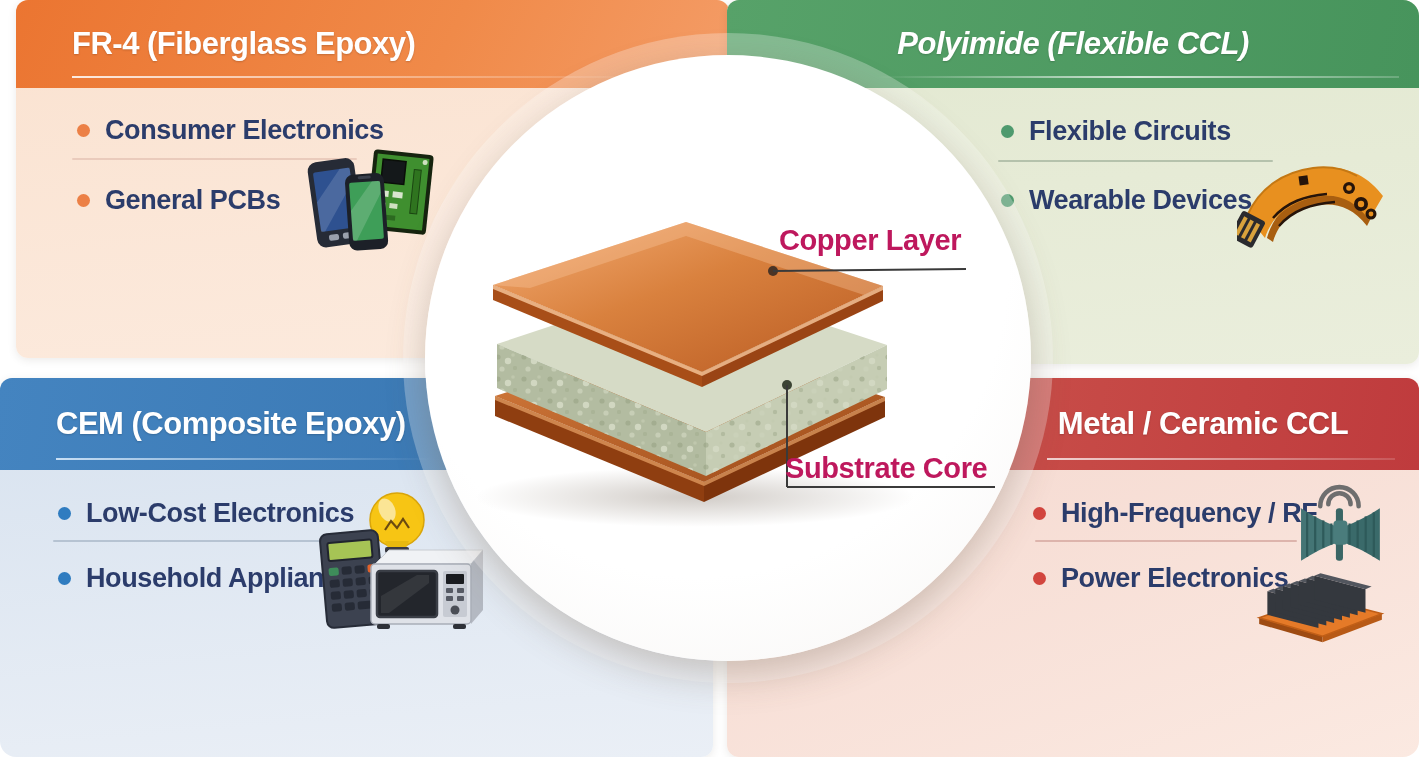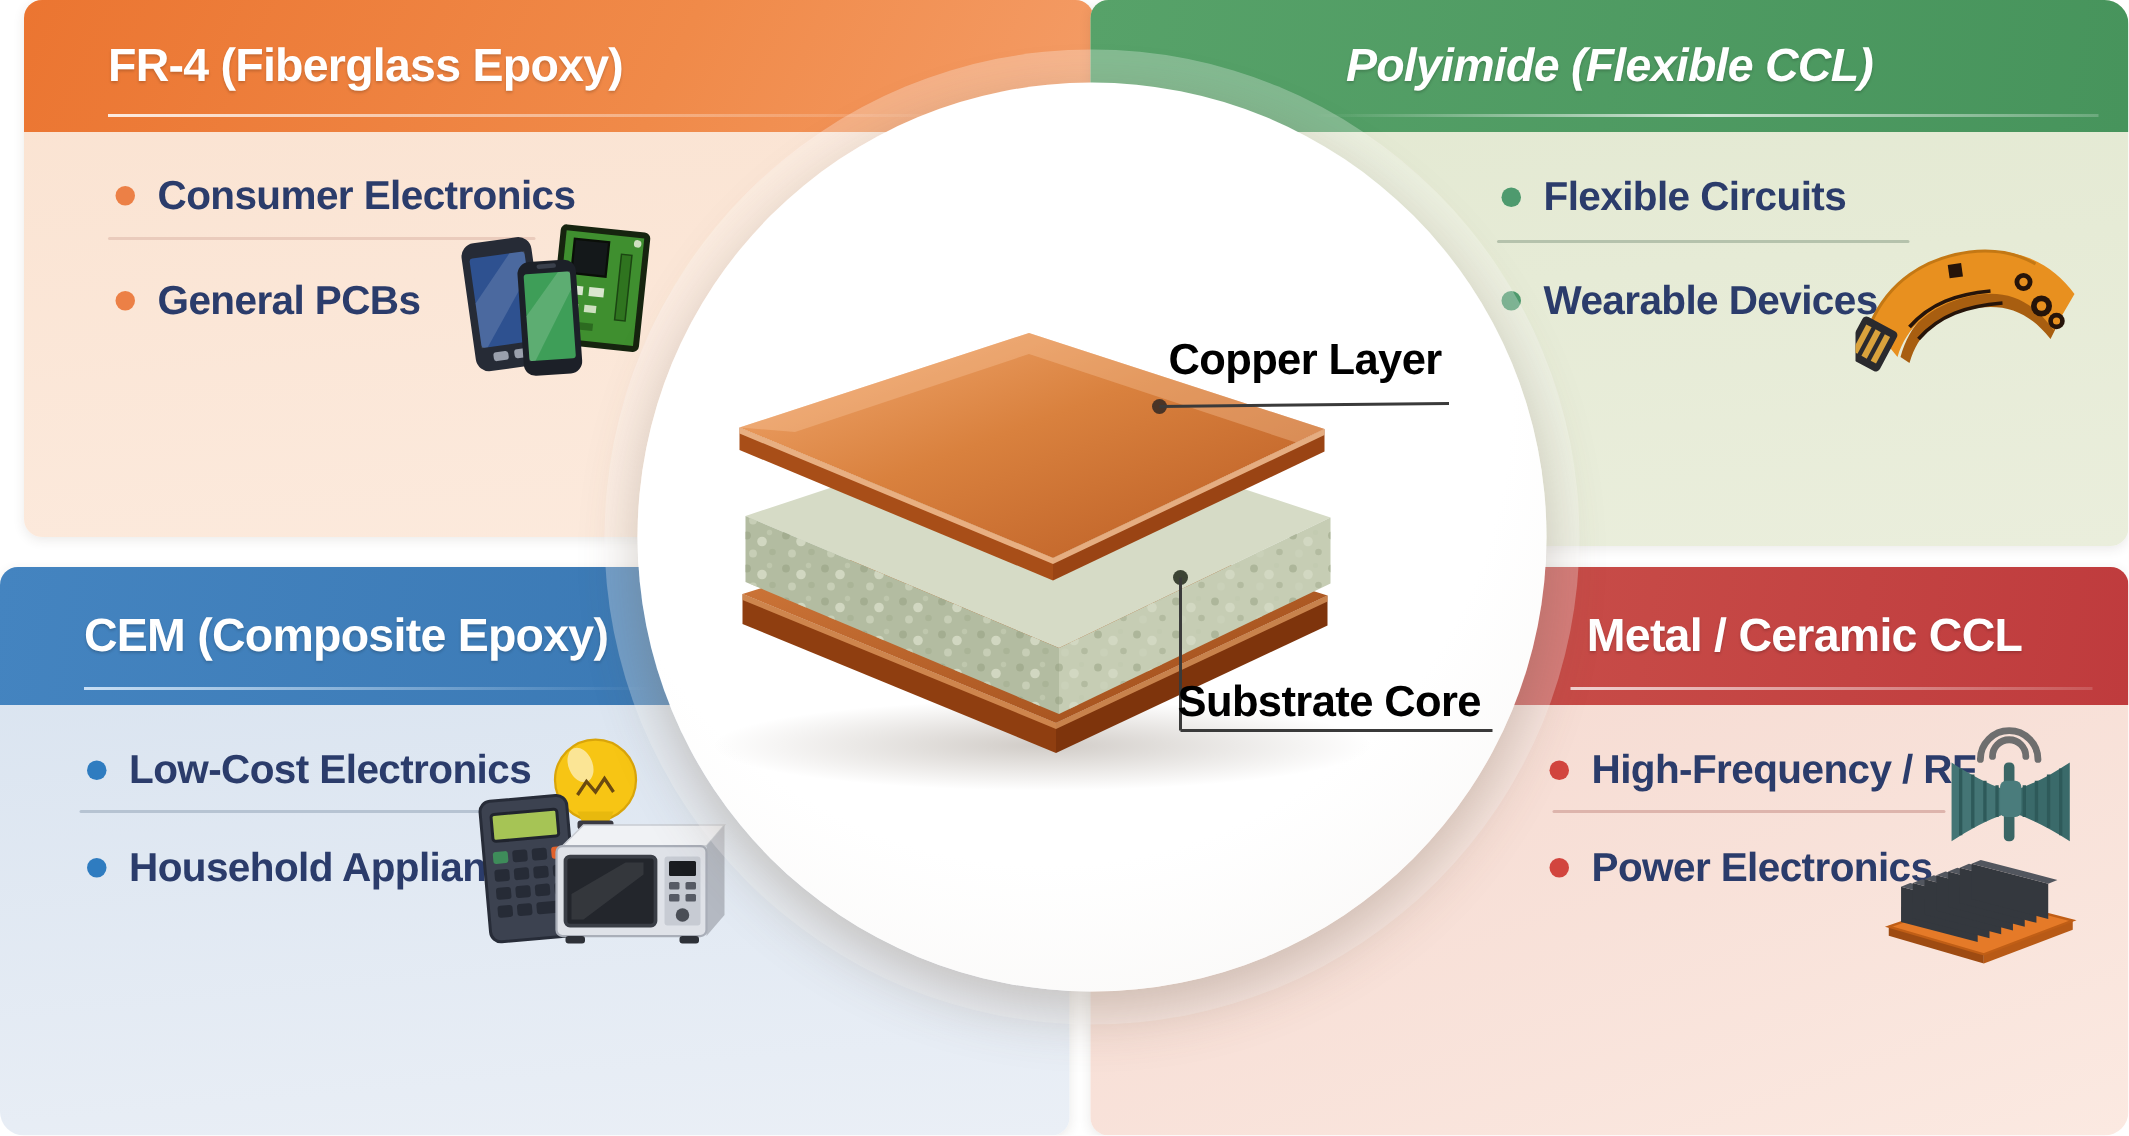--- a/index.html
+++ b/index.html
@@ -33,21 +33,21 @@
   .sep{position:absolute;height:2px;border-radius:1px;}
   .illu{position:absolute;pointer-events:none;}
   
   .circle-halo{position:absolute;left:403px;top:33px;width:650px;height:650px;border-radius:50%;
     background:rgba(255,255,255,.28);}
   .center-circle{position:absolute;left:425px;top:55px;width:606px;height:606px;border-radius:50%;
     background:radial-gradient(circle at 45% 35%,#ffffff 60%,#F6F4F2 100%);
     box-shadow:0 14px 38px rgba(100,80,60,.30);}
   .stack-svg{position:absolute;left:0;top:0;width:1419px;height:757px;pointer-events:none;}
   .center-label{position:absolute;text-align:center;font-size:29px;font-weight:700;
-    letter-spacing:-.4px;color:#000000;white-space:nowrap;}
+    letter-spacing:-.4px;color:#be185d;white-space:nowrap;}
   .lbl-copper{left:770px;top:224px;width:200px;}
   .lbl-substrate{left:785px;top:452px;width:200px;}
 </style>
 </head>
 <body>
 
 <div class="canvas">
 
   <div class="panel panel-tl">
     <div class="hdr hdr-tl">

